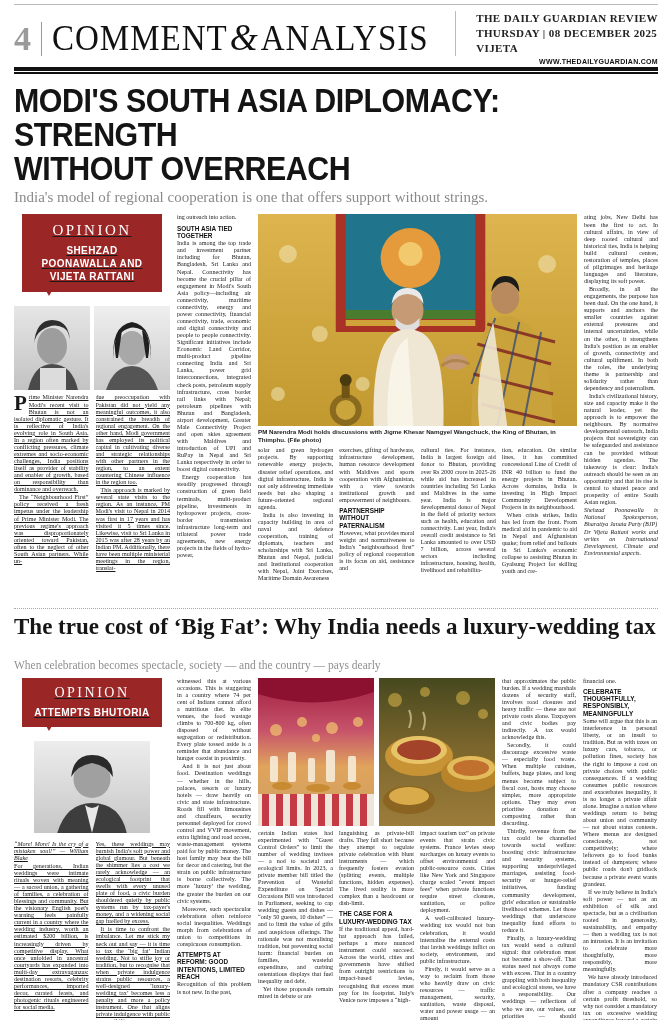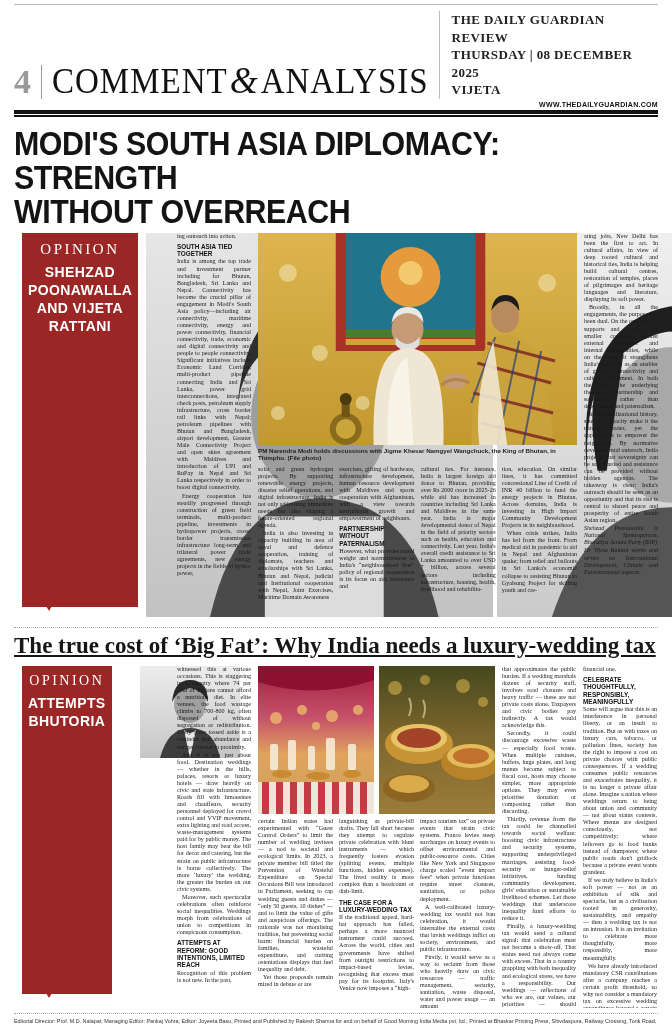--- a/index.html
+++ b/index.html
@@ -8,52 +8,52 @@
   .inner{padding:4px 14px 0 14px;}
   
   .topline{border-top:1px solid #bbb;margin-bottom:6px;}
   .masthead{display:flex;align-items:flex-end;gap:10px;}
   .pageno{font-family:"Liberation Serif",serif;font-weight:bold;font-size:34px;color:#9a9a9a;
           line-height:1;padding-right:10px;border-right:1px solid #999;}
   .sectitle{font-family:"Liberation Serif",serif;font-size:33px;letter-spacing:1px;
             color:#111;line-height:1;white-space:nowrap;transform:scaleY(1.08);transform-origin:bottom left;}
   .sectitle .amp{font-style:italic;font-size:36px;padding:0 2px;}
   .mh-right{margin-left:auto;text-align:left;font-family:"Liberation Serif",serif;
-            font-weight:bold;font-size:13px;line-height:1.35;color:#222;letter-spacing:.4px;
-            border-left:1px solid #bbb;padding-left:12px;}
+            font-weight:bold;font-size:11px;line-height:1.35;color:#222;letter-spacing:.4px;
+            border-left:1px solid #bbb;padding-left:20px;}
   .website{text-align:right;font-family:"Liberation Sans",sans-serif;font-weight:bold;
            font-size:7px;color:#111;margin:2px 0 2px 0;letter-spacing:.3px;}
   .rule2{height:4px;background:#111;border-bottom:1px solid #fff;box-shadow:0 2px 0 #111;}
   
   .hl1{font-family:"Liberation Sans",sans-serif;font-weight:bold;color:#141414;
        font-size:33px;line-height:1.03;letter-spacing:-.5px;margin:12px 0 4px 0;
        white-space:pre-line;transform:scaleX(.92);transform-origin:left;}
   .sf1{font-size:15px;color:#8a8a8a;margin:2px 0 8px 0;}
   .hl2{font-family:"Liberation Serif",serif;font-weight:bold;color:#161616;font-size:23px;
-       line-height:1.05;margin:6px 0 8px 0;white-space:nowrap;text-decoration:underline;}
+       line-height:1.05;margin:6px 0 19px 0;white-space:nowrap;}
   .sf2{font-size:11.5px;color:#8f8f8f;margin:0 0 7px 0;}
   
   .bodyrow{display:flex;gap:7px;}
   .news p{margin:0 0 1px 0;text-align:justify;text-indent:5px;}
   .news p.ni{text-indent:0;}
   .col{font-size:6.1px;line-height:1.16;overflow:hidden;}
   .colhead{font-family:"Liberation Sans",sans-serif;font-weight:bold;font-size:6.4px;
            line-height:1.15;margin:3px 0 1px 0;color:#111;}
   .bio{font-style:italic;}
   .dropcap{float:left;font-size:21px;line-height:16px;font-weight:bold;padding:1px 2px 0 0;
            font-family:"Liberation Serif",serif;}
   .quote{font-style:italic;margin-bottom:2px;}
   
-  .leftblock{display:flex;}
+  .leftblock{display:flex;flex-direction:column;text-decoration:underline;}
   .opbox{position:relative;background:#9b2626;color:#fff;text-align:center;
          padding:8px 6px 9px 6px;margin:0 8px 14px 8px;}
   .opbox:after{content:"";position:absolute;left:20px;bottom:-11px;width:0;height:0;
                border:7px solid transparent;border-top:12px solid #9b2626;}
   .oplabel{font-family:"Liberation Serif",serif;font-size:15px;letter-spacing:2.5px;}
-  .opname{font-family:"Liberation Sans",sans-serif;font-weight:bold;font-size:14px;
+  .opname{font-family:"Liberation Sans",sans-serif;font-weight:bold;font-size:10px;
           line-height:1.3;margin-top:5px;letter-spacing:.4px;}
   .aphotos{display:flex;gap:4px;margin-bottom:4px;}
   .aphotos svg{flex:1;}
   .twocol{display:flex;gap:7px;flex:1;overflow:hidden;}
   .twocol .col{flex:1;}
   
   .mainphoto svg{display:block;width:100%;}
   .caption{font-family:"Liberation Sans",sans-serif;font-weight:bold;font-size:6.2px;
            line-height:1.2;color:#222;margin:2px 0 4px 0;}
   .subcols{display:flex;gap:6px;overflow:hidden;}
@@ -93,20 +93,21 @@
       <div>THURSDAY | 08 DECEMBER 2025</div>
       <div>VIJETA</div>
     </div>
   </div>
   <div class="website">WWW.THEDAILYGUARDIAN.COM</div>
   <div class="rule2"></div>
 
   <div class="news">
     <div class="hl1">MODI'S SOUTH ASIA DIPLOMACY: STRENGTH
 WITHOUT OVERREACH</div>
+    <div class="sf1">India's model of regional cooperation is one that offers support without strings.</div>
 
     <div class="bodyrow a1h">
 
       <div class="leftblock w-a1-left">
         <div class="opbox">
           <div class="oplabel">OPINION</div>
           <div class="opname">SHEHZAD POONAWALLA AND VIJETA RATTANI</div>
         </div>
         <div class="aphotos">
           <svg viewBox="0 0 76 84" preserveAspectRatio="none">
@@ -241,20 +242,21 @@
         <p class="bio ni">Shehzad Poonawalla is National Spokesperson, Bharatiya Janata Party (BJP)</p>
         <p class="bio ni">Dr Vijeta Rattani works and writes on International Development, Climate and Environmental aspects.</p>
       </div>
     </div>
   </div>
 
   <div class="dotsep"></div>
 
   <div class="news">
     <div class="hl2">The true cost of ‘Big Fat’: Why India needs a luxury-wedding tax</div>
+    <div class="sf2">When celebration becomes spectacle, society — and the country — pays dearly</div>
 
     <div class="bodyrow a2h">
 
       <div class="leftblock w-a2-left">
         <div class="opbox" style="padding:7px 6px 8px;">
           <div class="oplabel" style="font-size:14px;">OPINION</div>
           <div class="opname">ATTEMPTS BHUTORIA</div>
         </div>
         <div class="aphotos" style="padding:0 20px;">
           <svg viewBox="0 0 100 92" preserveAspectRatio="none" style="height:92px;">

